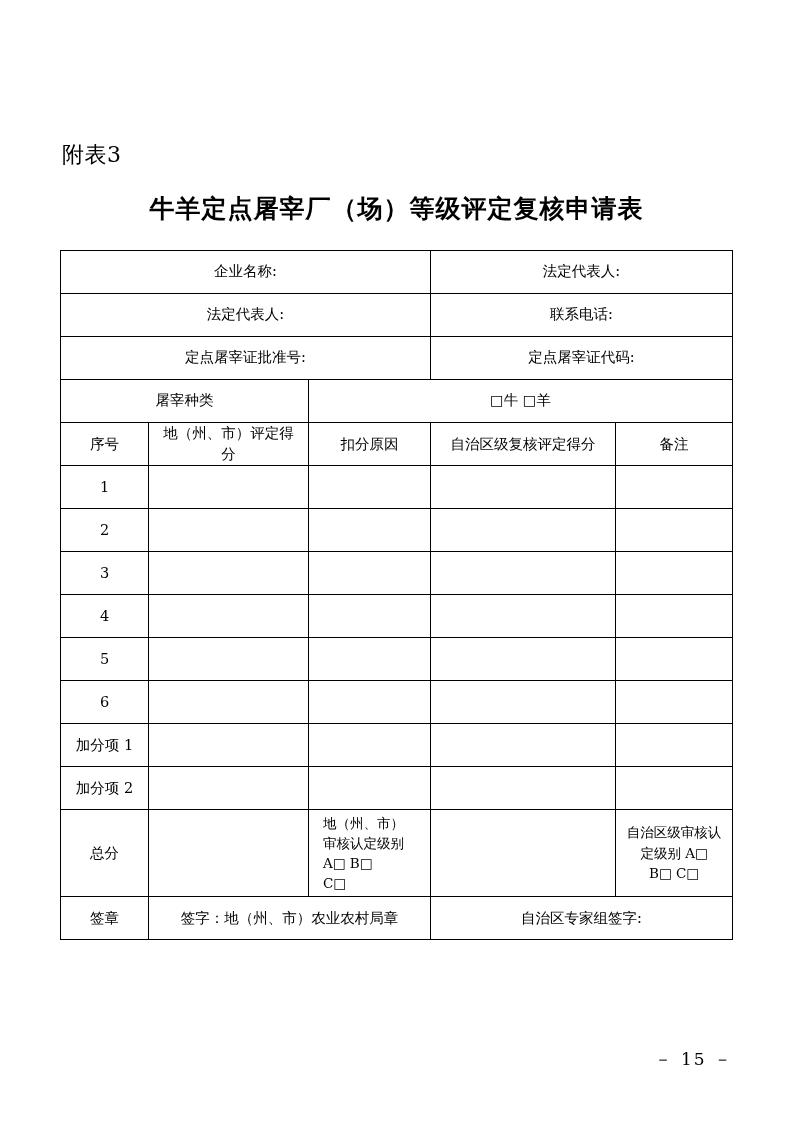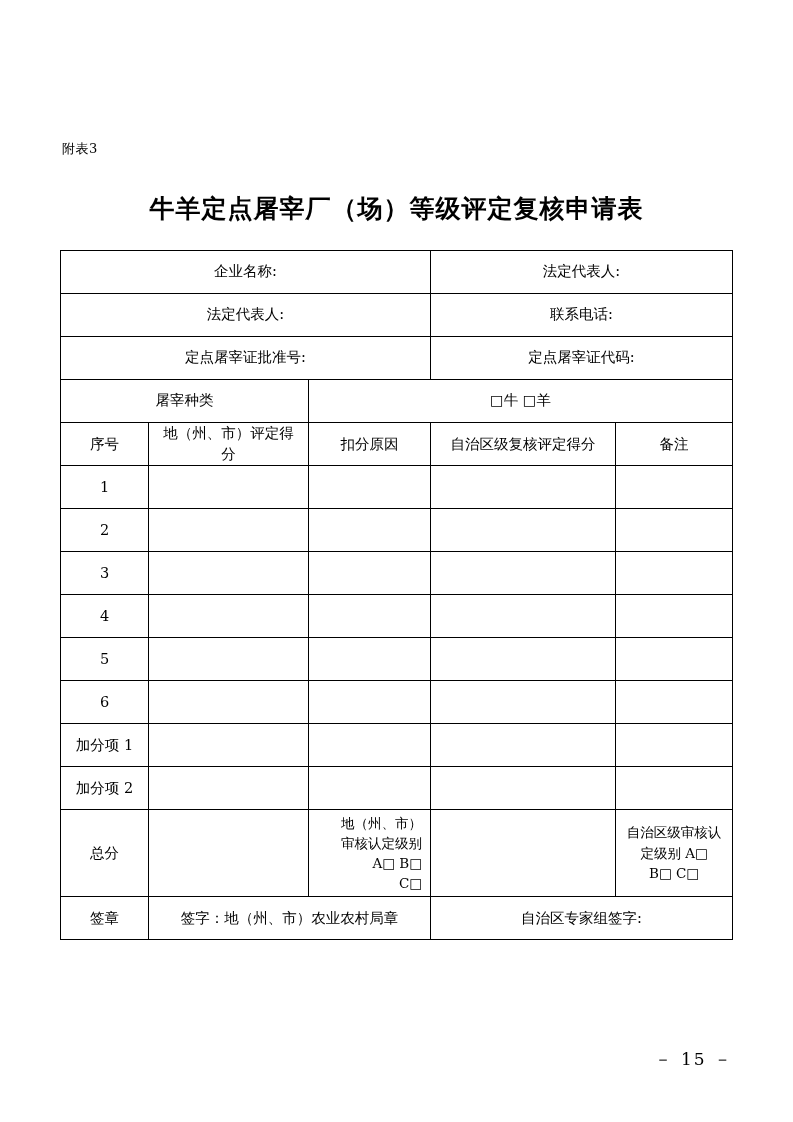--- a/index.html
+++ b/index.html
@@ -18,21 +18,21 @@
   .page {
     position: absolute;
     left: 0; top: 0;
     width: 793px;
     height: 1122px;
   }
   .attach-label {
     position: absolute;
     left: 62px;
     top: 140px;
-    font-size: 13px;
+    font-size: 22px;
     letter-spacing: 0.5px;
     font-family: "DejaVu Serif", "Liberation Serif", serif;
   }
   .doc-title {
     position: absolute;
     left: 0;
     top: 192px;
     width: 793px;
     text-align: center;
     font-size: 25px;
@@ -61,21 +61,21 @@
   .pad-left { padding-left: 12px; }
   .small { font-size: 13.5px; }
   .cell-multiline {
     padding-top: 5px;
     padding-bottom: 5px;
     vertical-align: middle;
   }
   .total-sub {
     font-size: 13.5px;
     line-height: 1.5;
-    text-align: right;
+    text-align: left;
     padding-left: 6px;
   }
   .total-sub .row2 {
     padding-left: 0px;
   }
   .region-sub {
     font-size: 13.5px;
     line-height: 1.55;
     text-align: center;
   }

